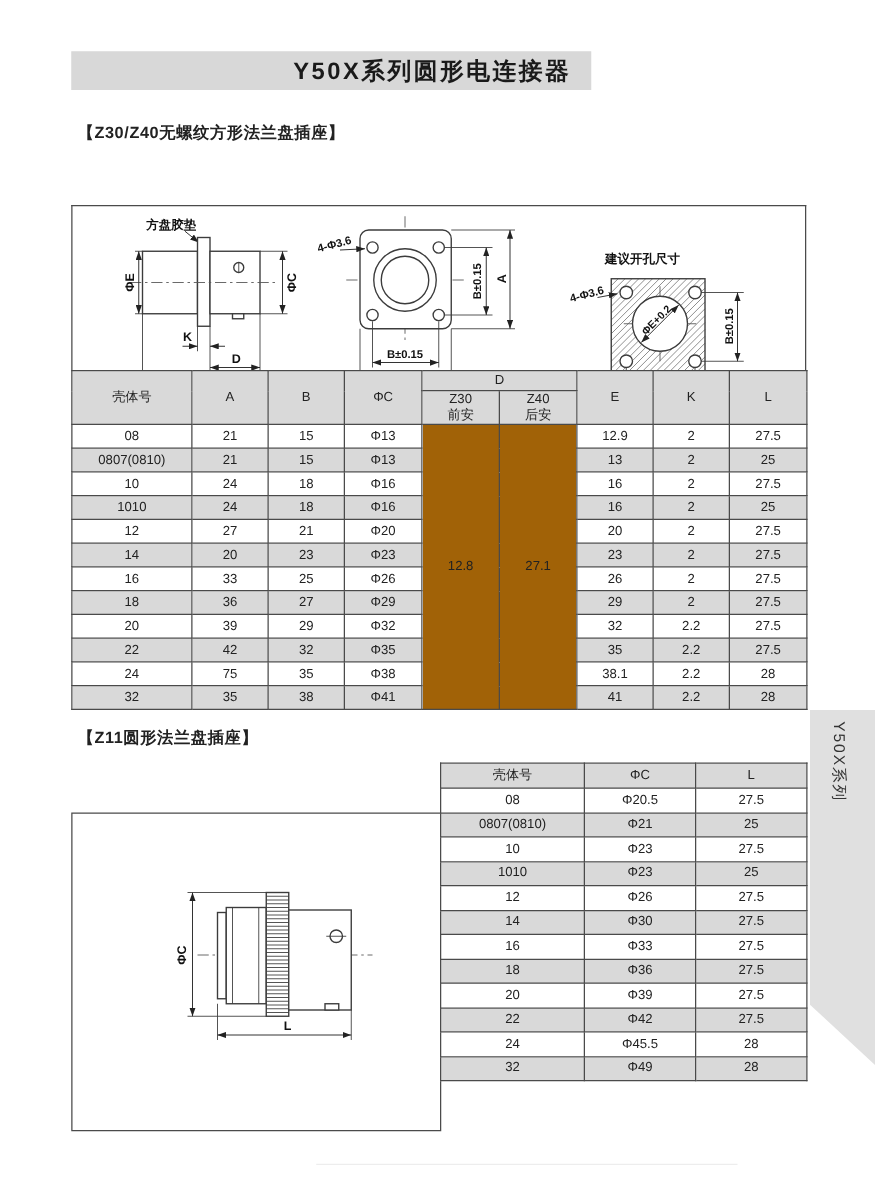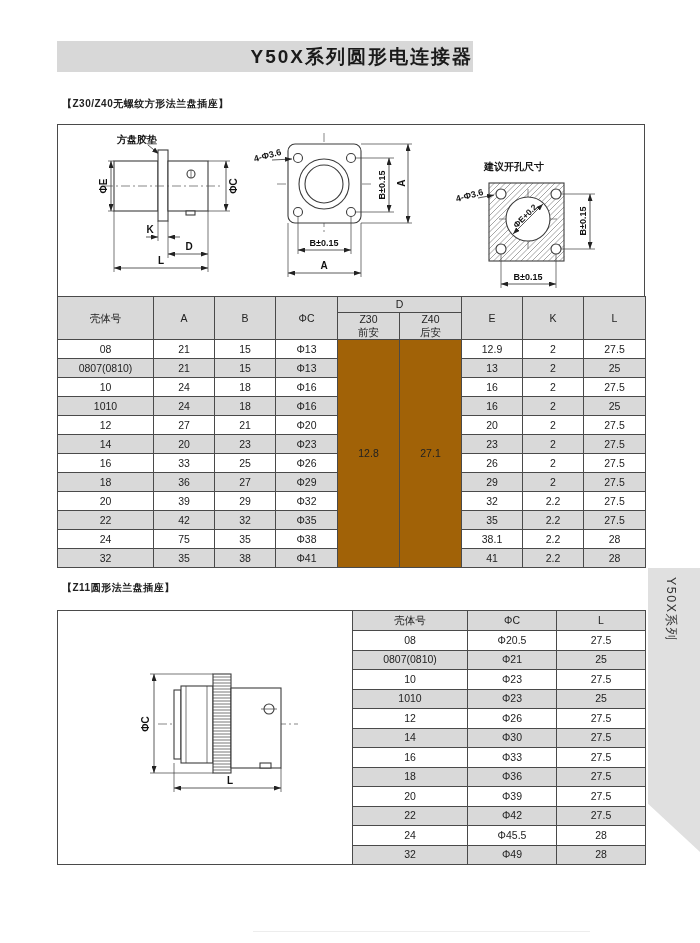--- a/index.html
+++ b/index.html
@@ -1,24 +1,24 @@
 <!DOCTYPE html>
 <html><head>
 <meta charset="utf-8">
 <style>
   html,body{margin:0;padding:0;background:#ffffff;}
   .page{position:relative;width:700px;height:943px;background:#fff;overflow:hidden;
         font-family:"Liberation Sans","DejaVu Sans",sans-serif;color:#1c1c1c;}
   .banner{position:absolute;left:57px;top:41px;width:416px;height:31px;background:#d8d8d8;
-          display:flex;align-items:center;justify-content:flex-end;padding-right:0;
+          display:flex;align-items:center;justify-content:flex-end;padding-right:16px;
           box-sizing:border-box;font-size:19px;font-weight:bold;letter-spacing:2px;color:#1a1a1a;}
-  .sec-h{position:absolute;left:62px;font-size:10px;font-weight:bold;letter-spacing:.5px;color:#222;text-align:center;}
+  .sec-h{position:absolute;left:62px;font-size:13px;font-weight:bold;letter-spacing:.5px;color:#222;text-align:center;}
   #sec1h{top:97px;}
   #sec2h{top:581px;}
-  .dbox{position:absolute;border:1px solid #4a4a4a;background:#fff;box-sizing:border-box;}
+  .dbox{position:absolute;border:1px solid #4a4a4a;background:#fff;box-sizing:border-box;margin-top:40px;}
   #dbox1{left:57px;top:124px;width:588px;height:172px;border-bottom:none;}
   #dbox2{left:57px;top:610px;width:296px;height:255px;}
   table{position:absolute;border-collapse:collapse;table-layout:fixed;background:#fff;}
   #t1{left:57px;top:296px;width:588px;}
   #t2{left:352px;top:610px;width:293px;height:255px;}
   th,td{border:1px solid #4a4a4a;font-size:10.5px;font-weight:normal;text-align:center;
         vertical-align:middle;padding:0;line-height:1.25;color:#222;overflow:hidden;}
   th{background:#d9d9d9;}
   #t1 thead tr.r1 th{height:15px;}
   #t1 thead tr.r2 th{height:26px;white-space:pre-line;}

